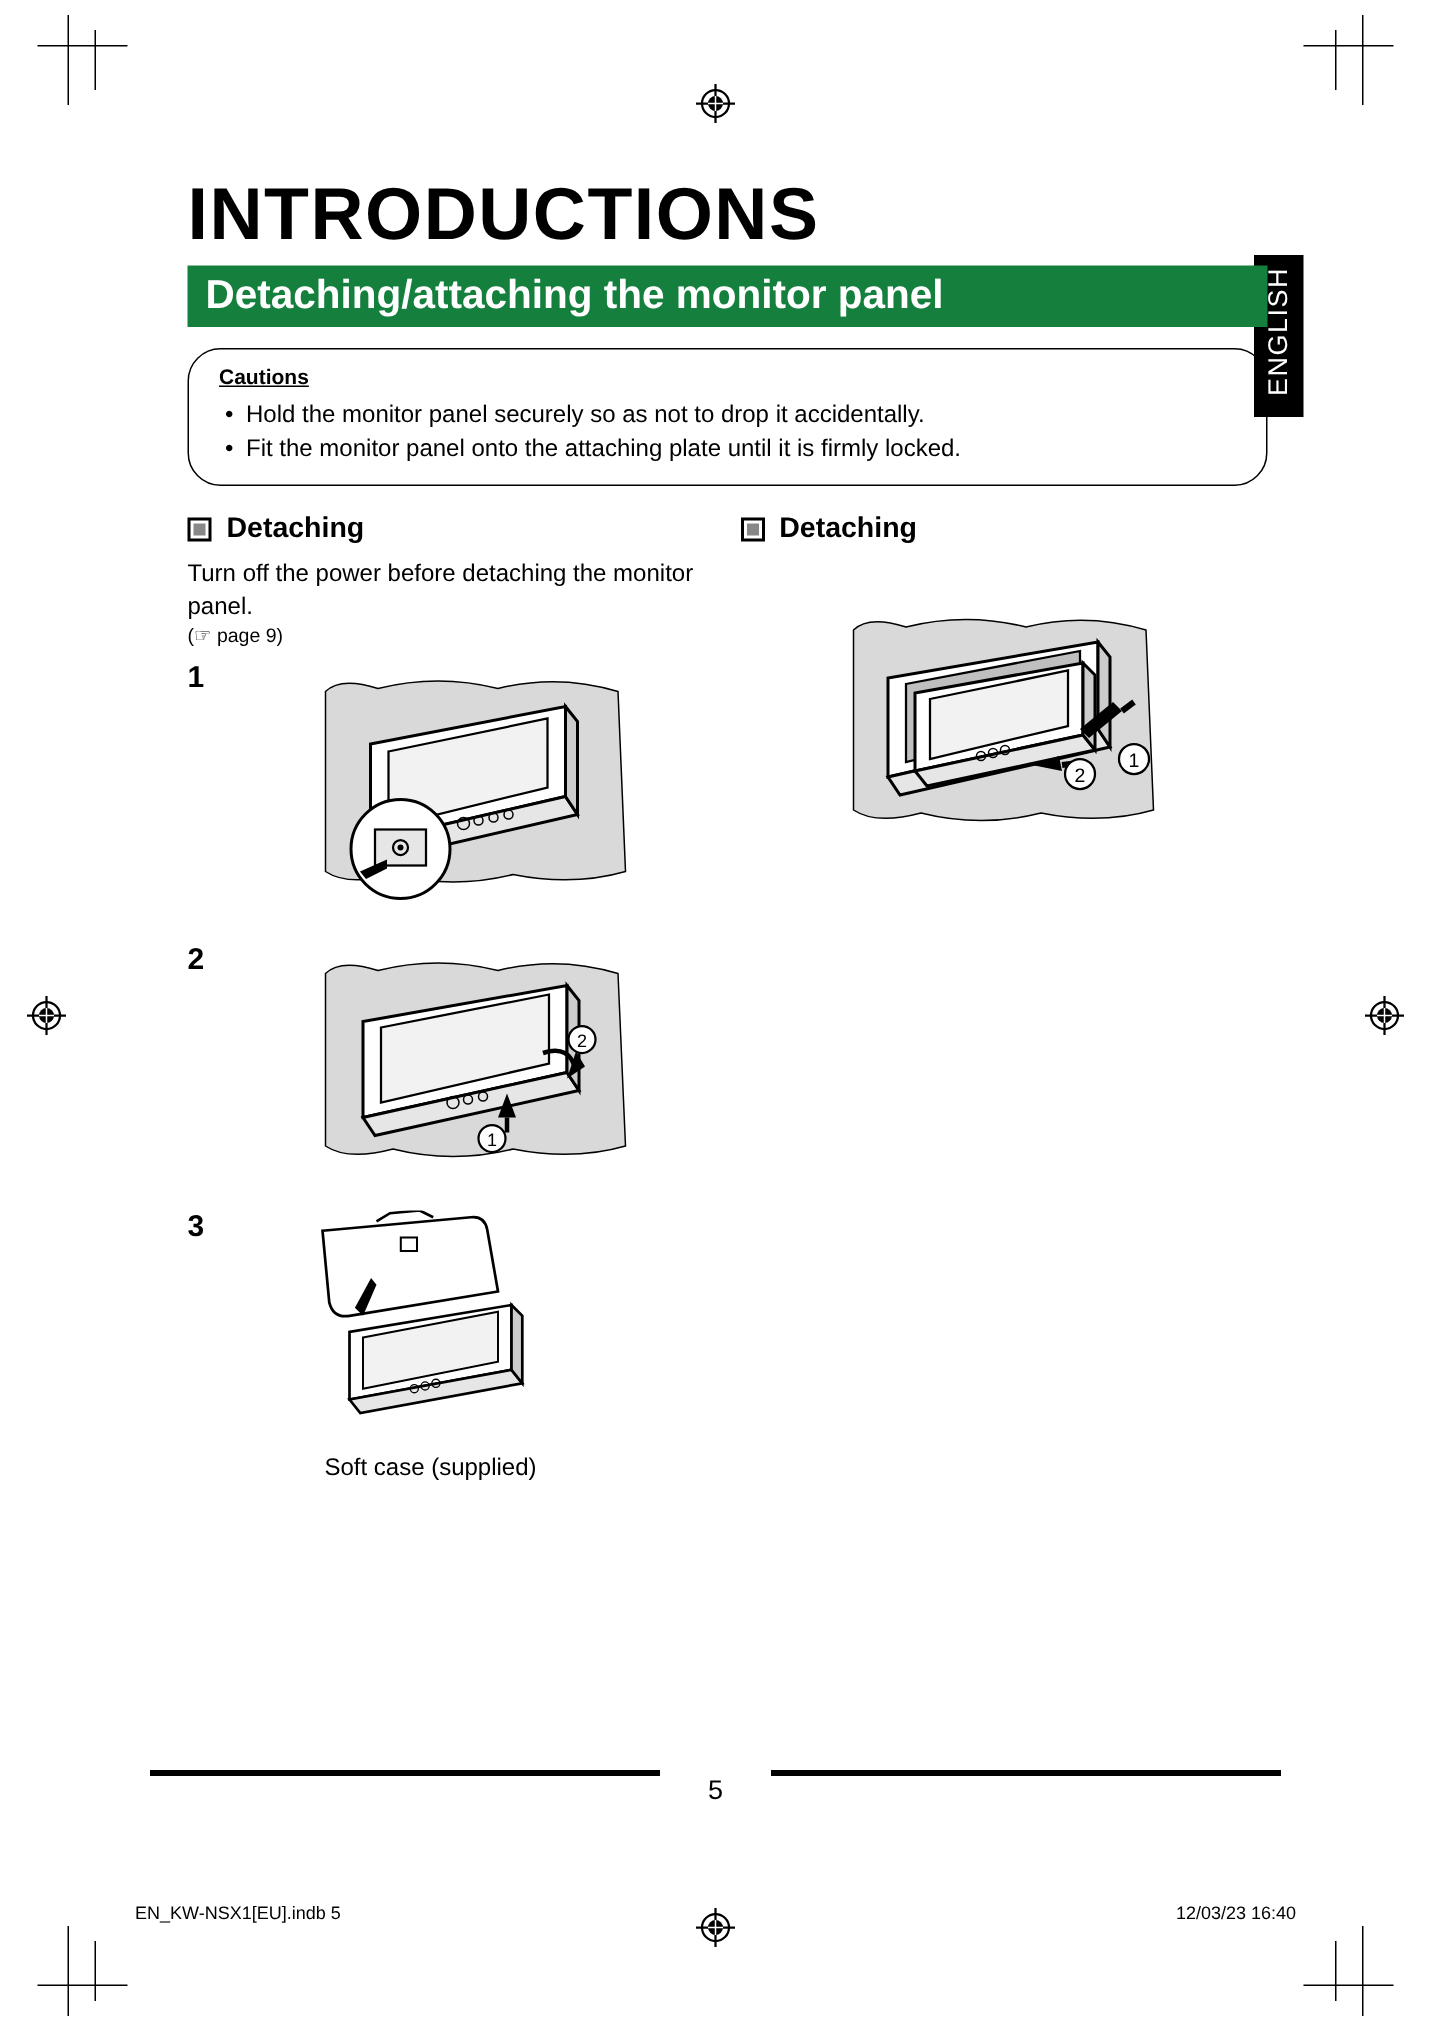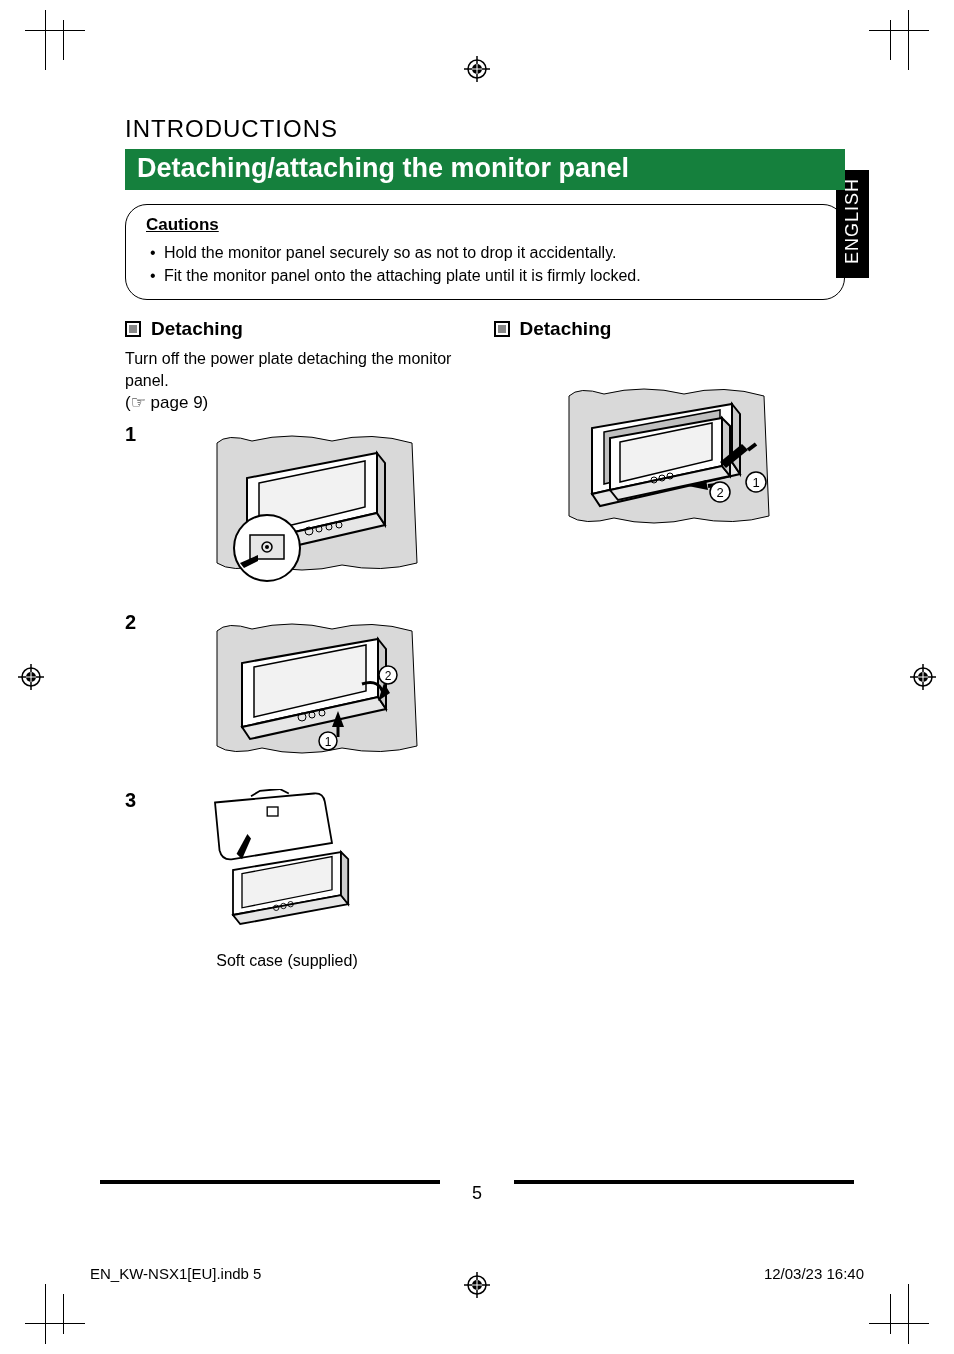--- a/index.html
+++ b/index.html
@@ -24,57 +24,57 @@
   .crop-bl .tick { left: 38px; } .crop-br .tick { right: 38px; }
 
   .reg-mark { position: absolute; width: 26px; height: 26px; }
   .reg-top { top: 56px; left: 50%; transform: translateX(-50%); }
   .reg-bottom { bottom: 56px; left: 50%; transform: translateX(-50%); }
   .reg-left { top: 50%; left: 18px; transform: translateY(-50%); }
   .reg-right { top: 50%; right: 18px; transform: translateY(-50%); }
 
   .content { position: absolute; left: 125px; top: 115px; width: 720px; }
 
-  .title { font-size: 24px; font-weight: 400; letter-spacing: 1px; margin-bottom: 6px; }
+  .title { font-size: 49px; font-weight: 700; letter-spacing: 1px; margin-bottom: 6px; }
   .subtitle-bar { background: #15803d; color: #fff; font-size: 27px; font-weight: 700; padding: 4px 12px 6px 12px; letter-spacing: 0px; font-stretch: condensed; }
 
   .cautions-box { border: 1px solid #000; border-radius: 22px; padding: 10px 20px 12px 20px; margin-top: 14px; }
-  .cautions-title { font-size: 17px; font-weight: 700; text-decoration: underline; margin-bottom: 6px; }
+  .cautions-title { font-size: 14px; font-weight: 700; text-decoration: underline; margin-bottom: 6px; }
   .cautions-box ul { list-style: none; padding-left: 4px; }
   .cautions-box li { font-size: 16px; line-height: 1.45; position: relative; padding-left: 14px; }
   .cautions-box li::before { content: "•"; position: absolute; left: 0; top: 0; }
 
   .two-col { display: flex; gap: 17px; margin-top: 18px; }
   .col { flex: 1; }
 
   .sec-heading { display: flex; align-items: center; gap: 10px; margin-bottom: 8px; }
   .sq { width: 16px; height: 16px; border: 2px solid #000; position: relative; flex-shrink:0; }
   .sq::after { content:""; position:absolute; left:2px; top:2px; width:8px; height:8px; background:#888; }
   .sec-heading .txt { font-size: 19px; font-weight: 700; }
 
   .bodytext { font-size: 16px; line-height: 1.35; }
-  .pageref { font-size: 17px; }
+  .pageref { font-size: 13px; }
 
   .step-row { display:flex; gap: 14px; margin-top: 10px; }
   .step-num { font-size: 20px; font-weight: 800; width: 18px; }
   .step-fig { flex: 1; display:flex; justify-content:center; }
 
   .fig-box { width: 210px; }
   .fig-box-lg { width: 260px; flex-direction: column; }
 
   .soft-label { font-size: 16px; }
 
   .lang-tab { position: absolute; right: 85px; top: 170px; background:#000; color:#fff; writing-mode: vertical-rl; transform: rotate(180deg); font-size: 18px; letter-spacing: 1px; padding: 14px 6px; height: 108px; text-align:center; }
 
   .page-number { position: absolute; left: 50%; bottom: 150px; transform: translateX(-50%); font-size: 18px; }
   .footer-rule { position: absolute; height: 4px; background:#000; bottom: 170px; }
   .footer-rule.left { left: 100px; width: 340px; }
   .footer-rule.right { right: 100px; width: 340px; }
 
-  .footer-meta { position: absolute; bottom: 72px; left: 90px; right: 90px; display:flex; justify-content: space-between; font-size: 15px; color:#000; }
+  .footer-meta { position: absolute; bottom: 72px; left: 90px; right: 90px; display:flex; justify-content: space-between; font-size: 12px; color:#000; }
 
   svg { display:block; }
 </style>
 </head>
 <body>
 <div class="page">
 
 <div class="crop-tl">
       <div class="tick"></div>
     </div>
@@ -143,21 +143,21 @@
     </ul>
   </div>
 
   <div class="two-col">
 
     <div class="col">
       <div class="sec-heading">
         <span class="sq"></span>
         <span class="txt">Detaching</span>
       </div>
-      <div class="bodytext">Turn off the power plate detaching the monitor panel.</div>
+      <div class="bodytext">Turn off the power before detaching the monitor panel.</div>
       <div class="pageref">(☞ page 9)</div>
 
       <div class="step-row">
         <div class="step-num">1</div>
         <div class="step-fig">
           <div class="fig-box">
             <svg viewBox="0 0 210 170">
               <path d="M5 20 Q 15 10 40 18 Q 80 8 120 18 Q 160 8 200 20 L205 140 Q 170 150 130 142 Q 90 152 50 142 Q 20 150 5 140 Z" fill="#d9d9d9" stroke="#000" stroke-width="1"></path>
               <g transform="translate(35,30)">
                 <polygon points="0,90 130,60 130,0 0,25" fill="#fff" stroke="#000" stroke-width="2"></polygon>

